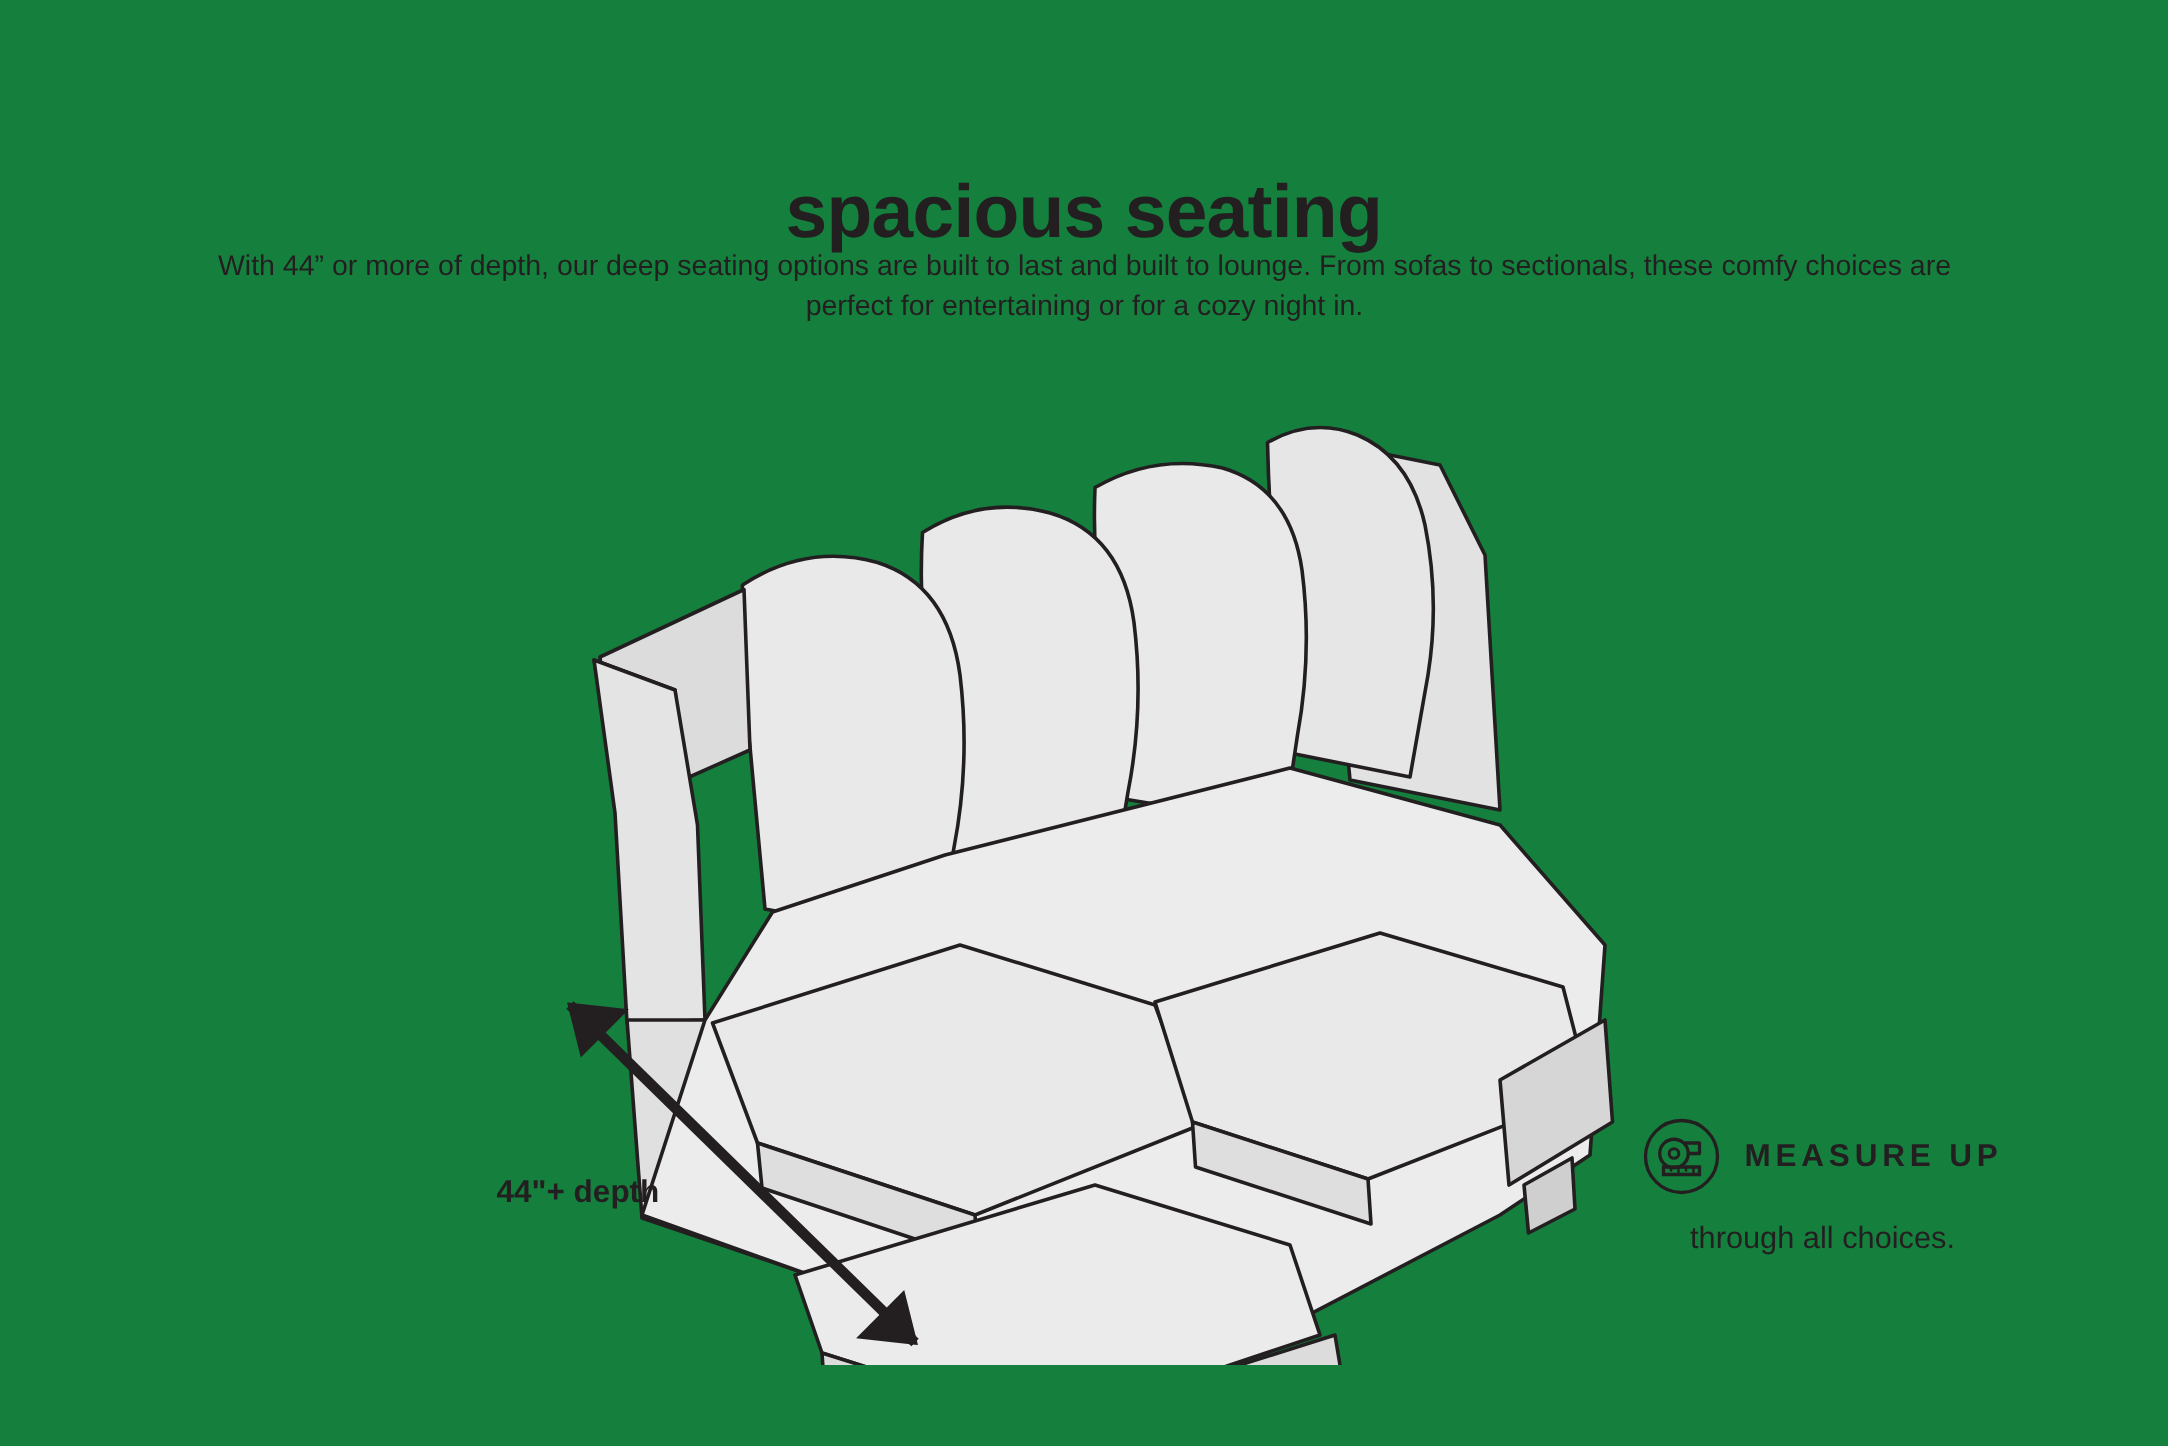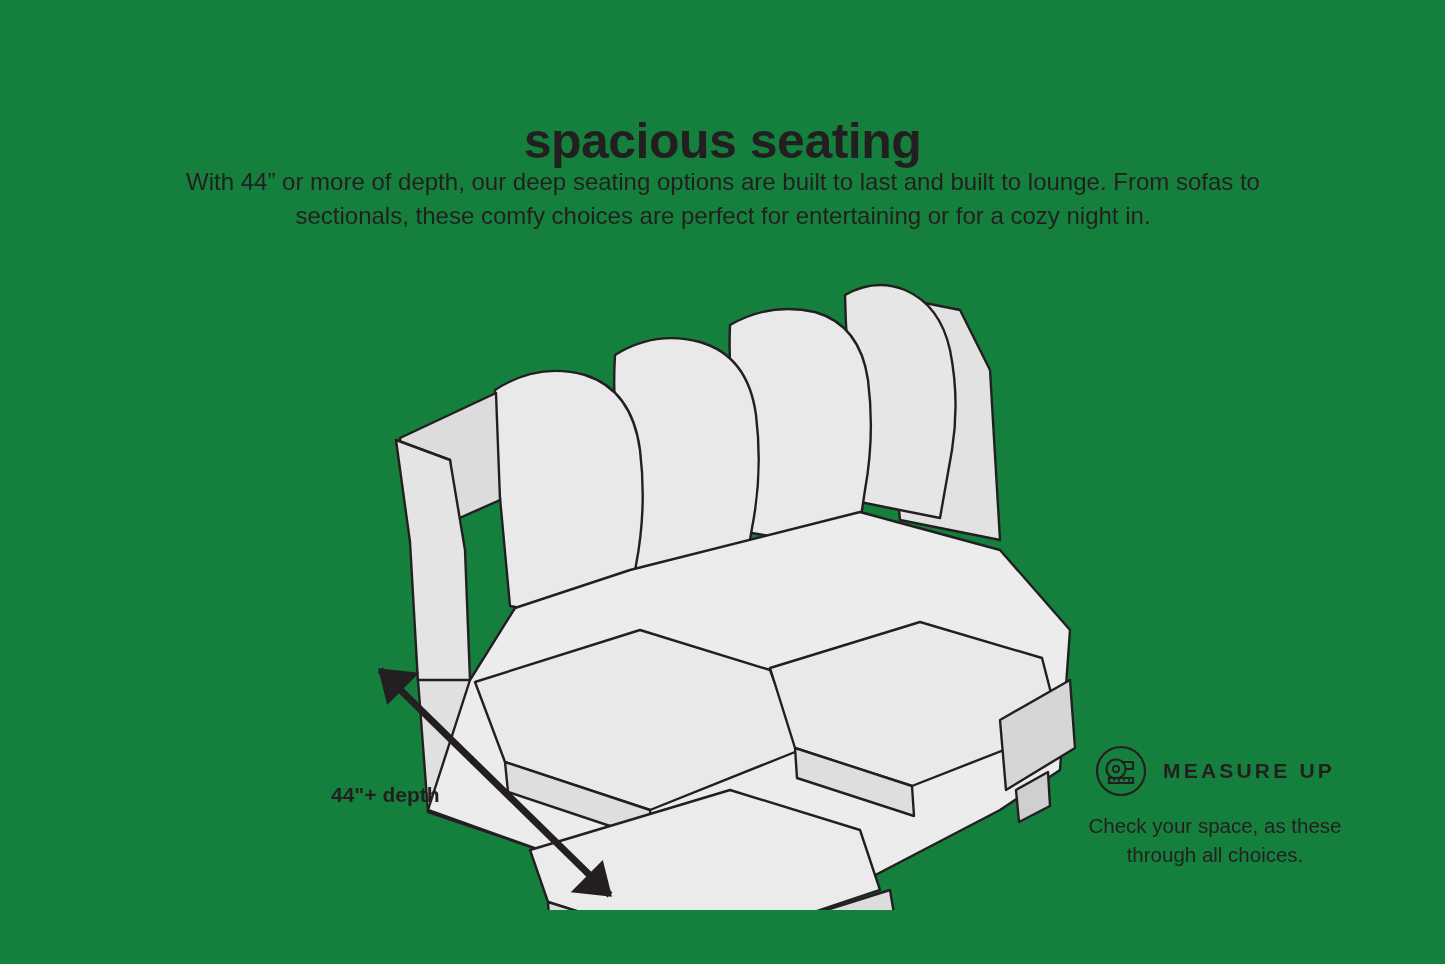--- a/index.html
+++ b/index.html
@@ -29,21 +29,21 @@
     letter-spacing: -0.5px;
     color: #231f20;
     line-height: 1.1;
   }
   .subhead {
     position: absolute;
     top: 165px;
     left: 143px;
     width: 1160px;
     text-align: center;
-    font-size: 24px;
+    font-size: 19px;
     line-height: 1.42;
     color: #231f20;
     font-weight: normal;
   }
   .illustration {
     position: absolute;
     top: 250px;
     left: 300px;
     width: 830px;
     height: 660px;
@@ -165,18 +165,17 @@
           <path d="M14 33 L38 33 L38 38 L14 38 Z" fill="none" stroke="#231f20" stroke-width="2.2"></path>
           <line x1="19" y1="33" x2="19" y2="36" stroke="#231f20" stroke-width="1.6"></line>
           <line x1="24" y1="33" x2="24" y2="37" stroke="#231f20" stroke-width="1.6"></line>
           <line x1="29" y1="33" x2="29" y2="36" stroke="#231f20" stroke-width="1.6"></line>
           <line x1="34" y1="33" x2="34" y2="37" stroke="#231f20" stroke-width="1.6"></line>
         </svg>
       </span>
       <span class="label">MEASURE UP</span>
     </div>
     <div class="measure-body">
-      <div>Check your space, as these</div>
       <div>through all choices.</div>
     </div>
   </div>
 
 </div>
 
 </body></html>

